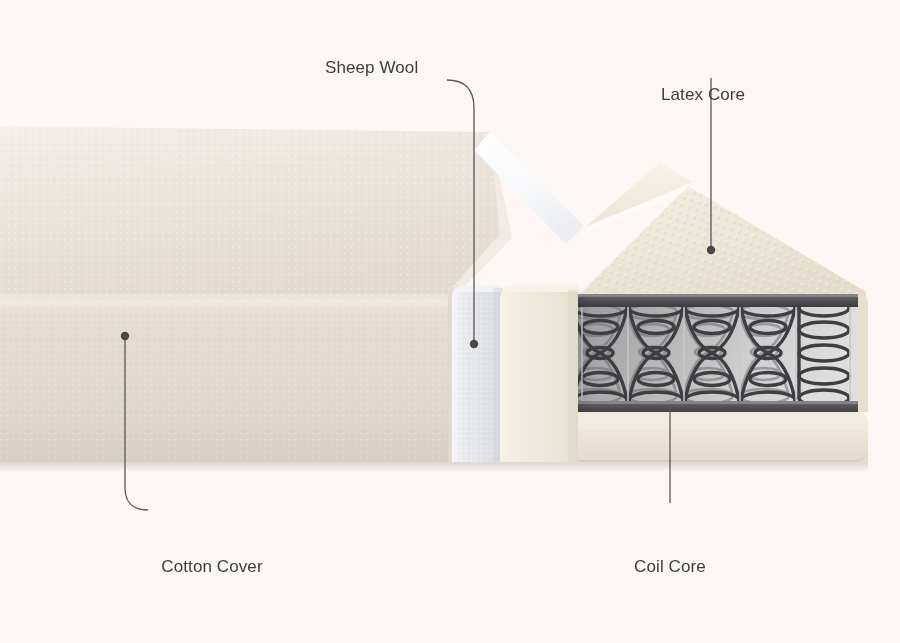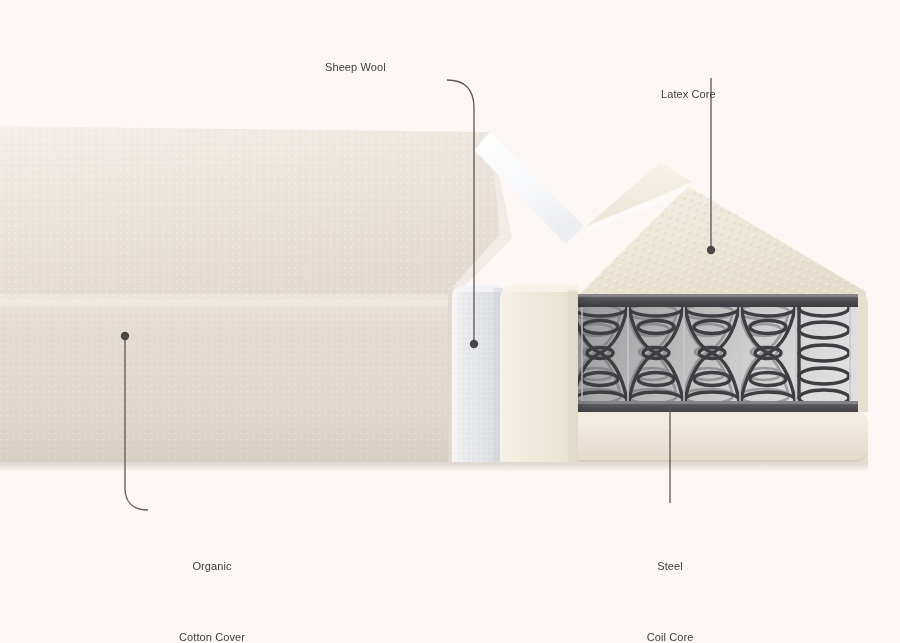--- a/index.html
+++ b/index.html
@@ -23,21 +23,21 @@
     position: absolute;
     left: 0;
     top: 0;
     width: 900px;
     height: 643px;
     display: block;
   }
   .label {
     position: absolute;
     font-family: "Liberation Sans", sans-serif;
-    font-size: 11px;
+    font-size: 17px;
     line-height: 23px;
     color: #3f3d3c;
     letter-spacing: 0.1px;
     white-space: pre;
     text-align: center;
     user-select: none;
   }
   .label.two-line { line-height: 23.5px; }
 </style>
 </head>
@@ -335,22 +335,20 @@
       <circle cx="711" cy="250" r="4.2"></circle>
       <circle cx="125" cy="336" r="4.2"></circle>
     </g>
   </svg>
 
   <div class="label" style="left:325px; top:56px;">Sheep Wool</div>
 
   <div class="label" style="left:661px; top:51px;margin-top:32px;">Latex Core</div>
 
   <div class="label two-line" style="left:138px; top:508px; width:148px;">
-    <div>Organic</div>
     <div>Cotton Cover</div>
   </div>
 
   <div class="label two-line" style="left:596px; top:508px; width:148px;">
-    <div>Steel</div>
     <div>Coil Core</div>
   </div>
 
 </div>
 
 </body></html>

